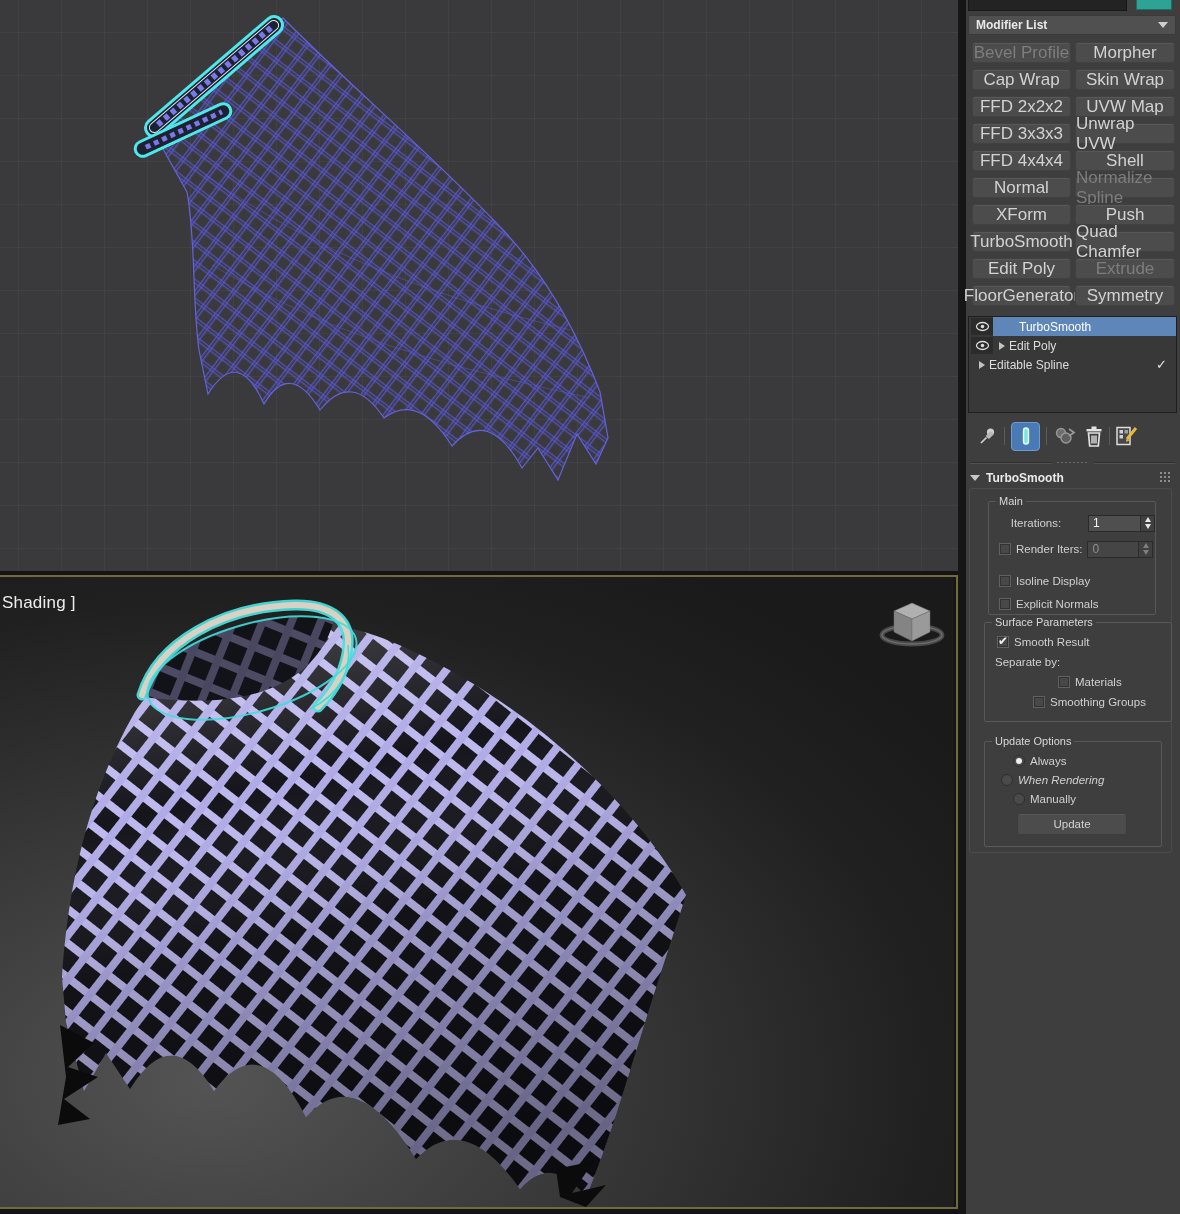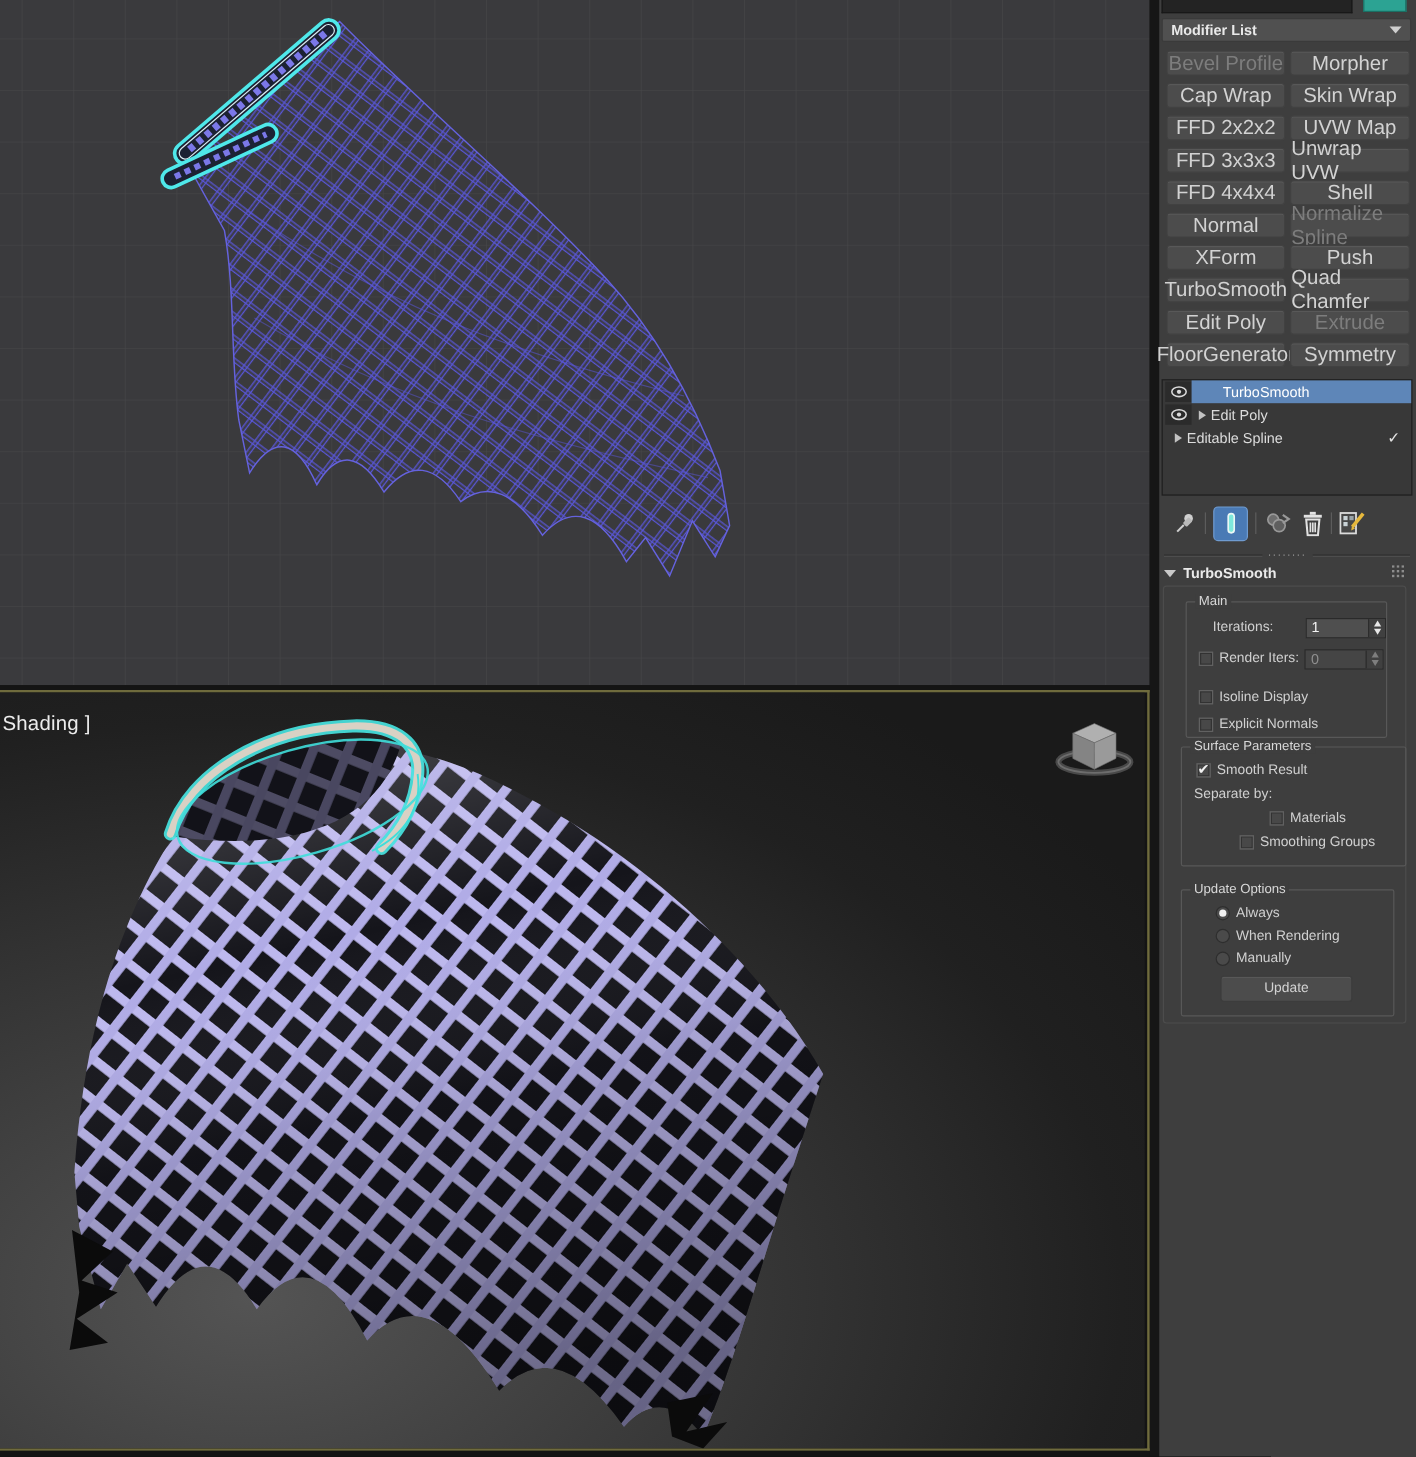--- a/index.html
+++ b/index.html
@@ -358,21 +358,21 @@
           <span class="rlabel">Smoothing Groups</span>
         </div>
       </div>
 
       <div class="group" style="left:14px;top:252px;width:178px;height:106px;text-align:right;">
         <span class="glabel">Update Options</span>
         <div class="frow" style="left:28px;top:11px;">
           <span class="radio sel"></span>
           <span class="rlabel">Always</span>
         </div>
-        <div class="frow" style="left:28px;top:30px;">
+        <div class="frow" style="left:16px;top:30px;font-style:italic;">
           <span class="radio"></span>
           <span class="rlabel">When Rendering</span>
         </div>
         <div class="frow" style="left:28px;top:49px;">
           <span class="radio"></span>
           <span class="rlabel">Manually</span>
         </div>
         <div class="updbtn" style="left:32px;top:71px;width:108px;height:20px;">Update</div>
       </div>
     </div>

